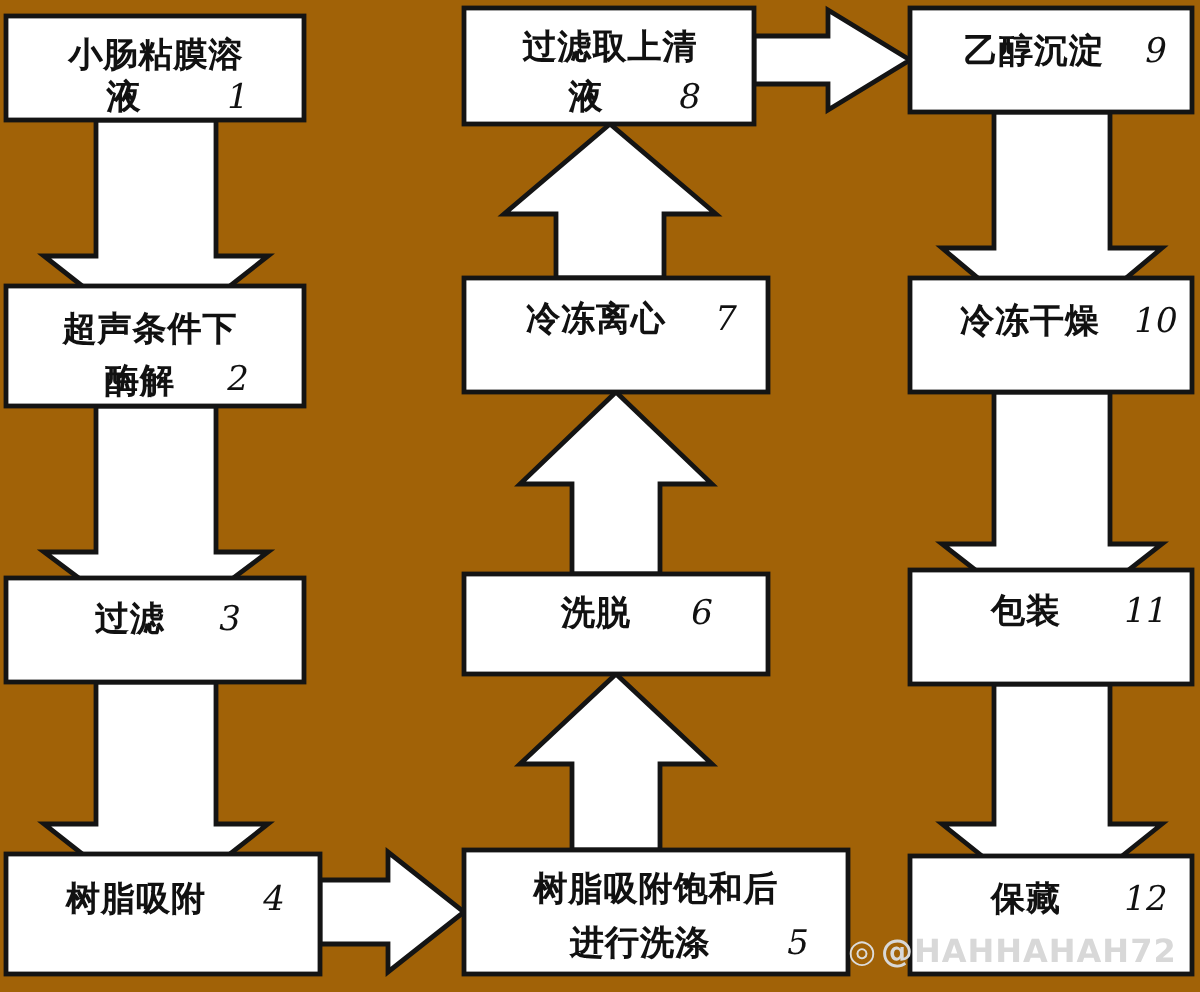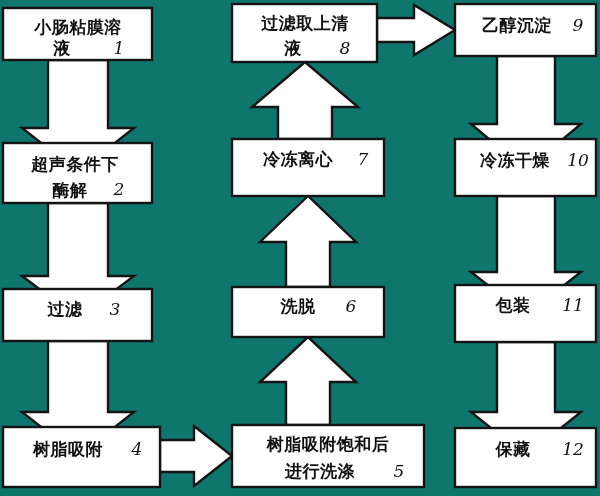--- a/index.html
+++ b/index.html
@@ -4,21 +4,21 @@
 <style>
   html, body {
     margin: 0;
     padding: 0;
     background: #ffffff;
   }
   #page {
     position: relative;
     width: 600px;
     height: 496px;
-    background: #0f766e;
+    background: #a16207;
     overflow: hidden;
     font-family: "DejaVu Sans", "Liberation Sans", sans-serif;
   }
   svg#flow {
     position: absolute;
     left: 0;
     top: 0;
     width: 600px;
     height: 496px;
   }
@@ -170,14 +170,17 @@
       </g>
 
       <g>
         <rect class="box-rect" x="455" y="428" width="141" height="59"></rect>
         <text class="box-label" x="513" y="455" text-anchor="middle">保藏</text>
         <text class="box-num" x="573" y="455" text-anchor="middle">12</text>
       </g>
     </g>
   </svg>
 
+  <div class="watermark">
+    <span class="wm-logo">◎</span><span>@HAHHAHAH72</span>
+  </div>
 
 </div>
 
 </body></html>

